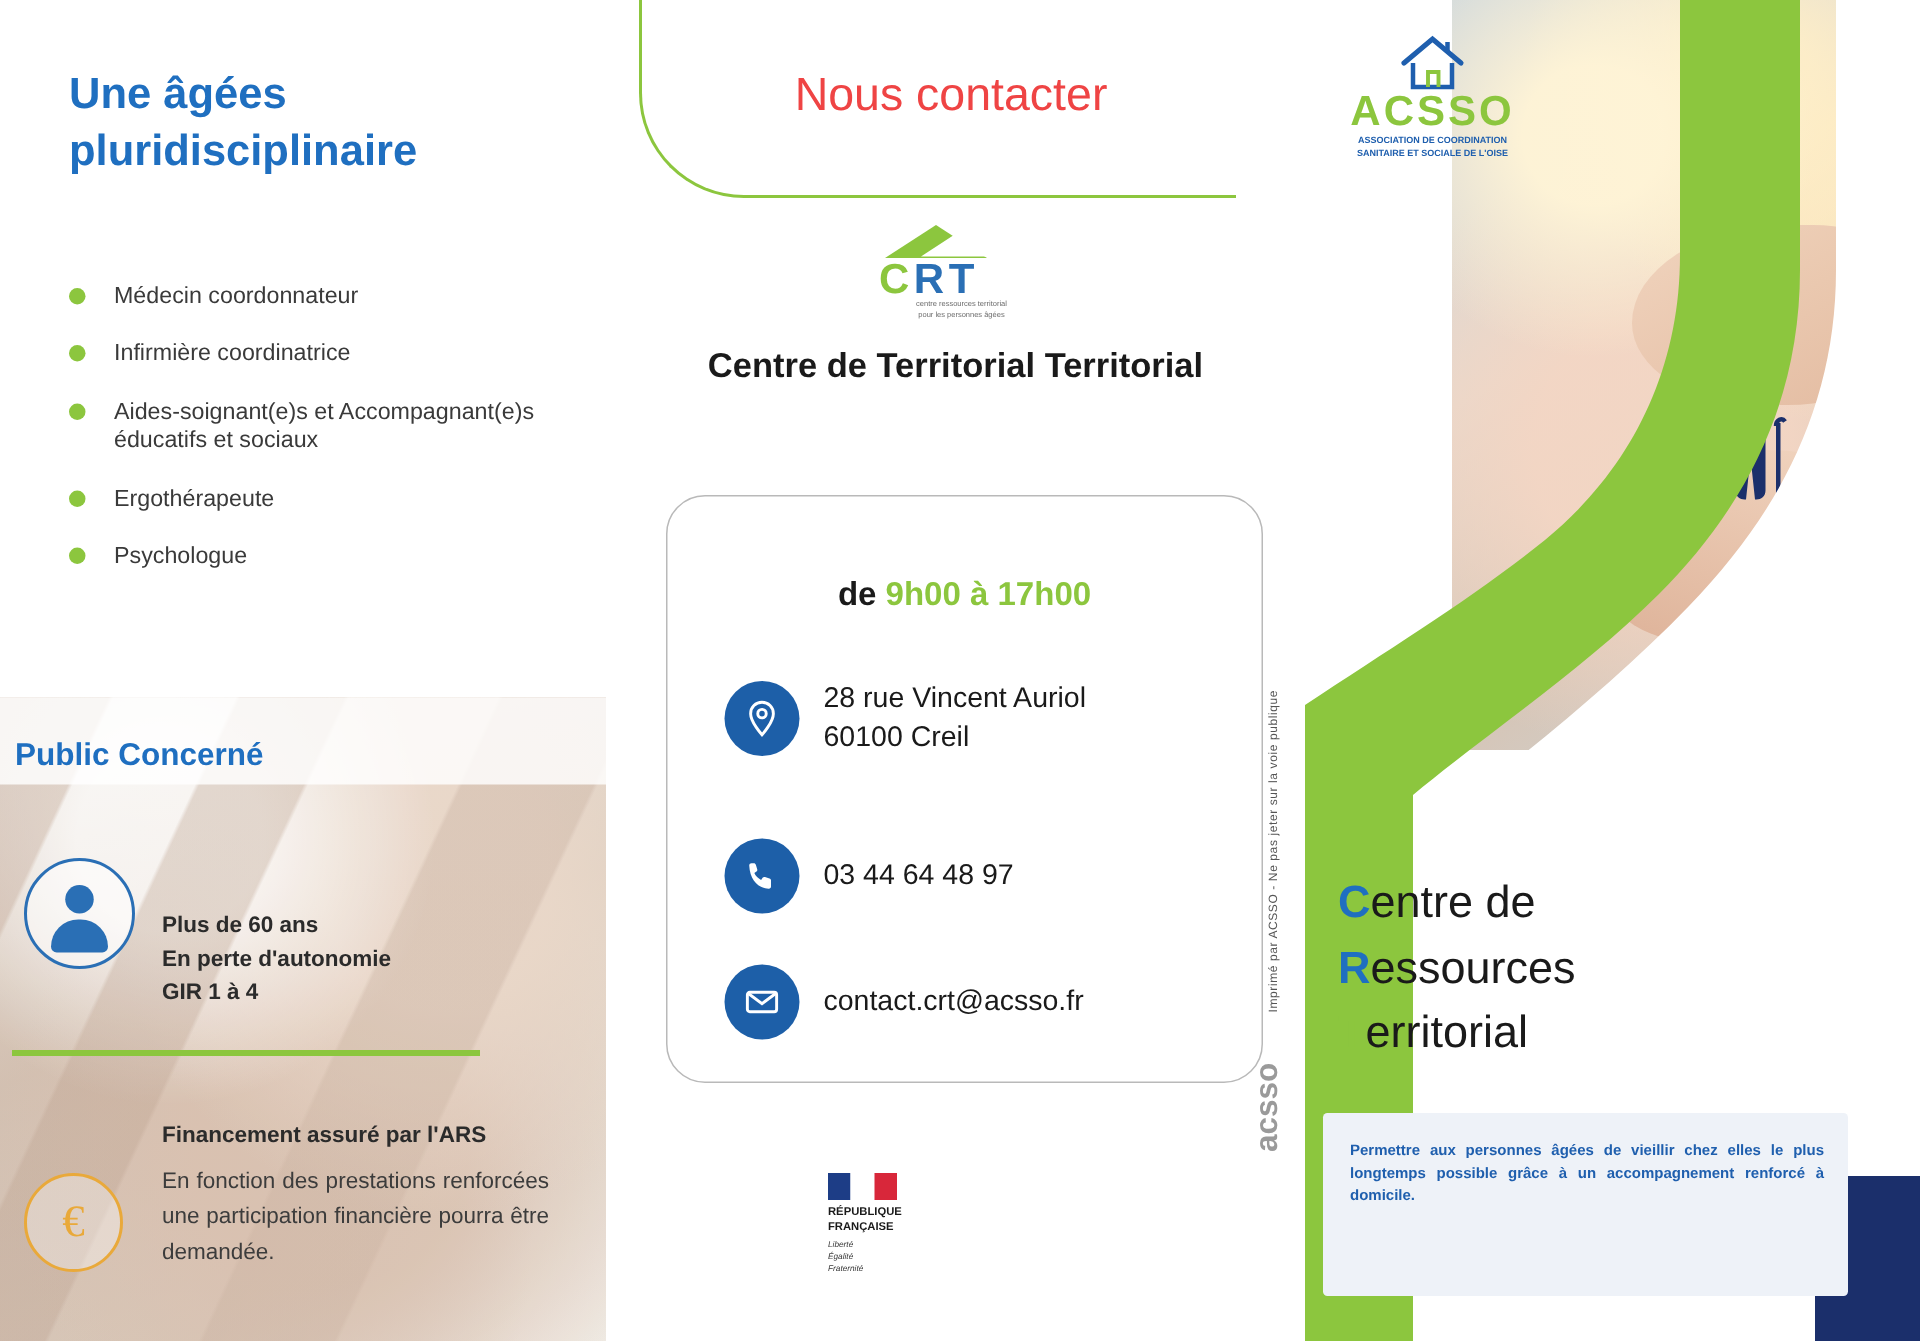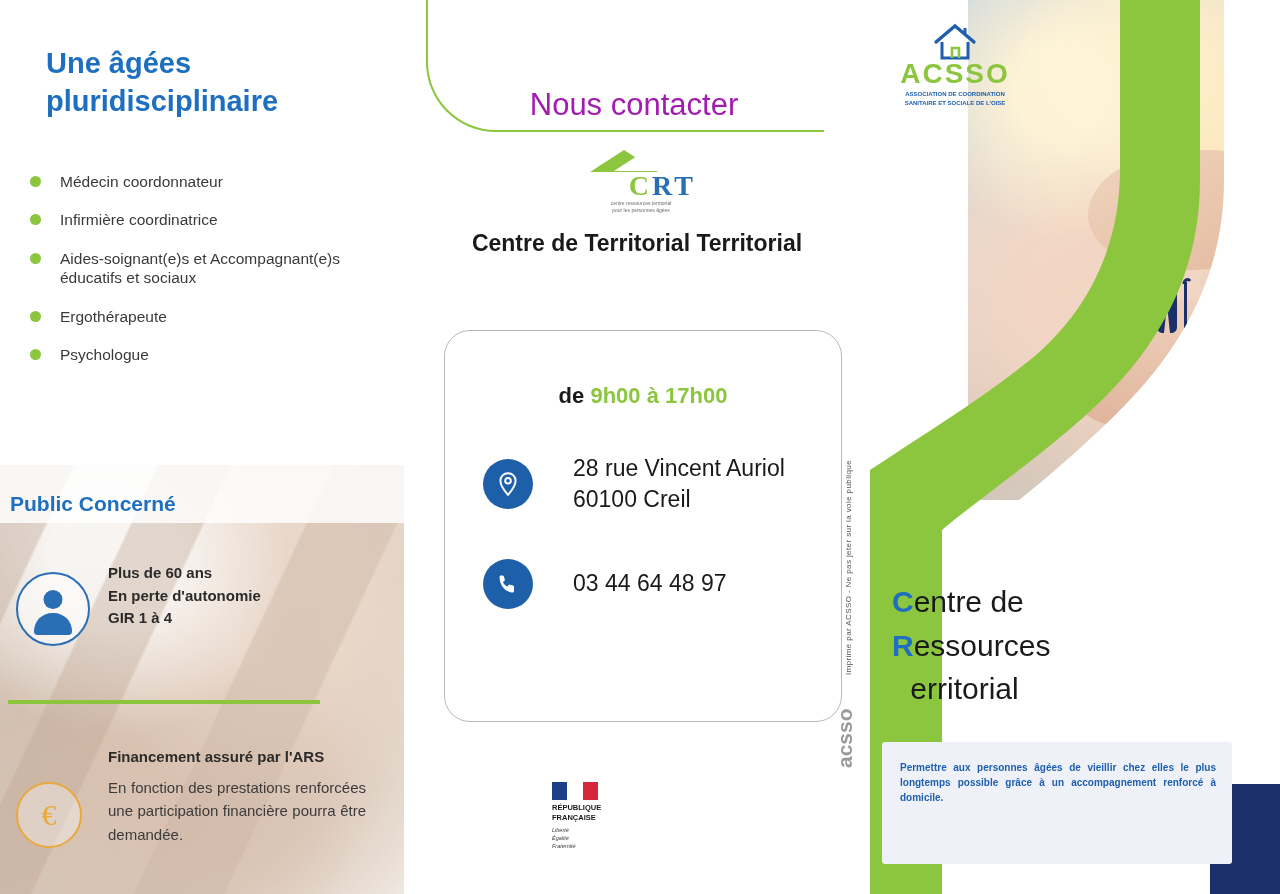--- a/index.html
+++ b/index.html
@@ -36,21 +36,21 @@
     font-size: 29px;
     font-weight: bold;
     color: #1f6fc0;
     line-height: 1.32;
   }
   .team-list {
     position: absolute;
     left: 24px; top: 172px;
     width: 370px;
     list-style: none;
-    margin: 0; padding: 0;
+    margin: 16px; padding: 0;
   }
   .team-list li {
     position: relative;
     padding-left: 36px;
     margin-bottom: 19px;
     font-size: 15.5px;
     color: #3a3a3a;
     line-height: 1.25;
   }
   .team-list li .bullet {
@@ -117,21 +117,21 @@
   .person-icon .body {
     position: absolute;
     left: 50%; top: 39px;
     transform: translateX(-50%);
     width: 38px; height: 22px;
     border-radius: 19px 19px 4px 4px;
     background: #2a6fb5;
   }
   .public-text {
     position: absolute;
-    left: 108px; top: 562px;
+    left: 108px; top: 606px;
     width: 250px;
     font-size: 15px;
     font-weight: bold;
     color: #2b2b2b;
     line-height: 1.5;
     z-index: 4;
   }
   .green-rule {
     position: absolute;
     left: 8px; top: 700px;
@@ -194,22 +194,21 @@
     border-top: none;
     border-right: none;
     border-radius: 0 0 0 70px;
   }
   .contact-title {
     position: absolute;
     left: 60px; top: 45px;
     width: 340px;
     text-align: center;
     font-size: 31px;
-    color: #a21caf;
-    margin-top: 42px;
+    color: #ef4444;
   }
   
   .crt-logo {
     position: absolute;
     left: 178px; top: 150px;
     width: 118px; height: 70px;
   }
   .crt-logo .roof {
     position: absolute;
     left: 8px; top: 0;
@@ -223,26 +222,25 @@
     left: 32px; top: 4px;
     width: 0; height: 0;
     border-left: 26px solid transparent;
     border-right: 26px solid transparent;
     border-bottom: 17px solid #ffffff;
   }
   .crt-logo .letters {
     position: absolute;
     left: 4px; top: 20px;
     width: 110px;
-    text-align: right;
+    text-align: left;
     font-size: 28px;
     font-weight: bold;
     letter-spacing: 3px;
     color: #2a6fb5;
-    font-family: Liberation Serif, serif;
   }
   .crt-logo .letters .g { color: #8cc63e; }
   .crt-logo .sub {
     position: absolute;
     left: 4px; top: 50px;
     width: 110px;
     text-align: center;
     font-size: 5px;
     color: #6d6d6d;
     line-height: 1.4;
@@ -294,22 +292,22 @@
   .contact-row .circle {
     width: 50px; height: 50px;
     border-radius: 50%;
     background: #1d5fa8;
     display: flex;
     align-items: center;
     justify-content: center;
     flex: 0 0 auto;
   }
   .contact-row .txt {
-    margin-left: 40px;
-    font-size: 23px;
+    margin-left: 16px;
+    font-size: 19px;
     color: #1a1a1a;
     line-height: 1.35;
   }
   .row-address { top: 122px; }
   .row-phone { top: 228px; }
   .row-mail { top: 312px; }
 
   .vertical-print {
     position: absolute;
     left: 440px; top: 675px;
@@ -591,20 +589,29 @@
 
       <div class="contact-row row-phone">
         <span class="circle">
           <svg width="24" height="24" viewBox="0 0 24 24" aria-hidden="true">
             <path d="M6.6 3.5c.6 0 1.1.4 1.3 1l.9 3c.2.6 0 1.2-.5 1.5l-1.4 1c.9 2 2.5 3.6 4.5 4.6l1-1.4c.4-.5 1-.7 1.6-.5l3 .9c.6.2 1 .7 1 1.3V19c0 .9-.7 1.6-1.6 1.5C9.4 20 4 14.6 3.5 5.1 3.4 4.2 4.1 3.5 5 3.5z" fill="#ffffff"></path>
           </svg>
         </span>
         <span class="txt">03 44 64 48 97</span>
       </div>
 
+      <div class="contact-row row-mail">
+        <span class="circle">
+          <svg width="26" height="26" viewBox="0 0 24 24" aria-hidden="true">
+            <rect x="3" y="6" width="18" height="12" rx="1.5" fill="none" stroke="#ffffff" stroke-width="1.8"></rect>
+            <path d="M3.6 6.8 12 13l8.4-6.2" fill="none" stroke="#ffffff" stroke-width="1.8"></path>
+          </svg>
+        </span>
+        <span class="txt">contact.crt@acsso.fr</span>
+      </div>
     </div>
 
     <div class="vertical-print">Imprimé par ACSSO - Ne pas jeter sur la voie publique</div>
     <div class="print-logo">acsso</div>
 
     <div class="rf-logo">
       <div class="rf-flag">
           <i class="b"></i>
           <i class="w"></i>
           <i class="r"></i>

